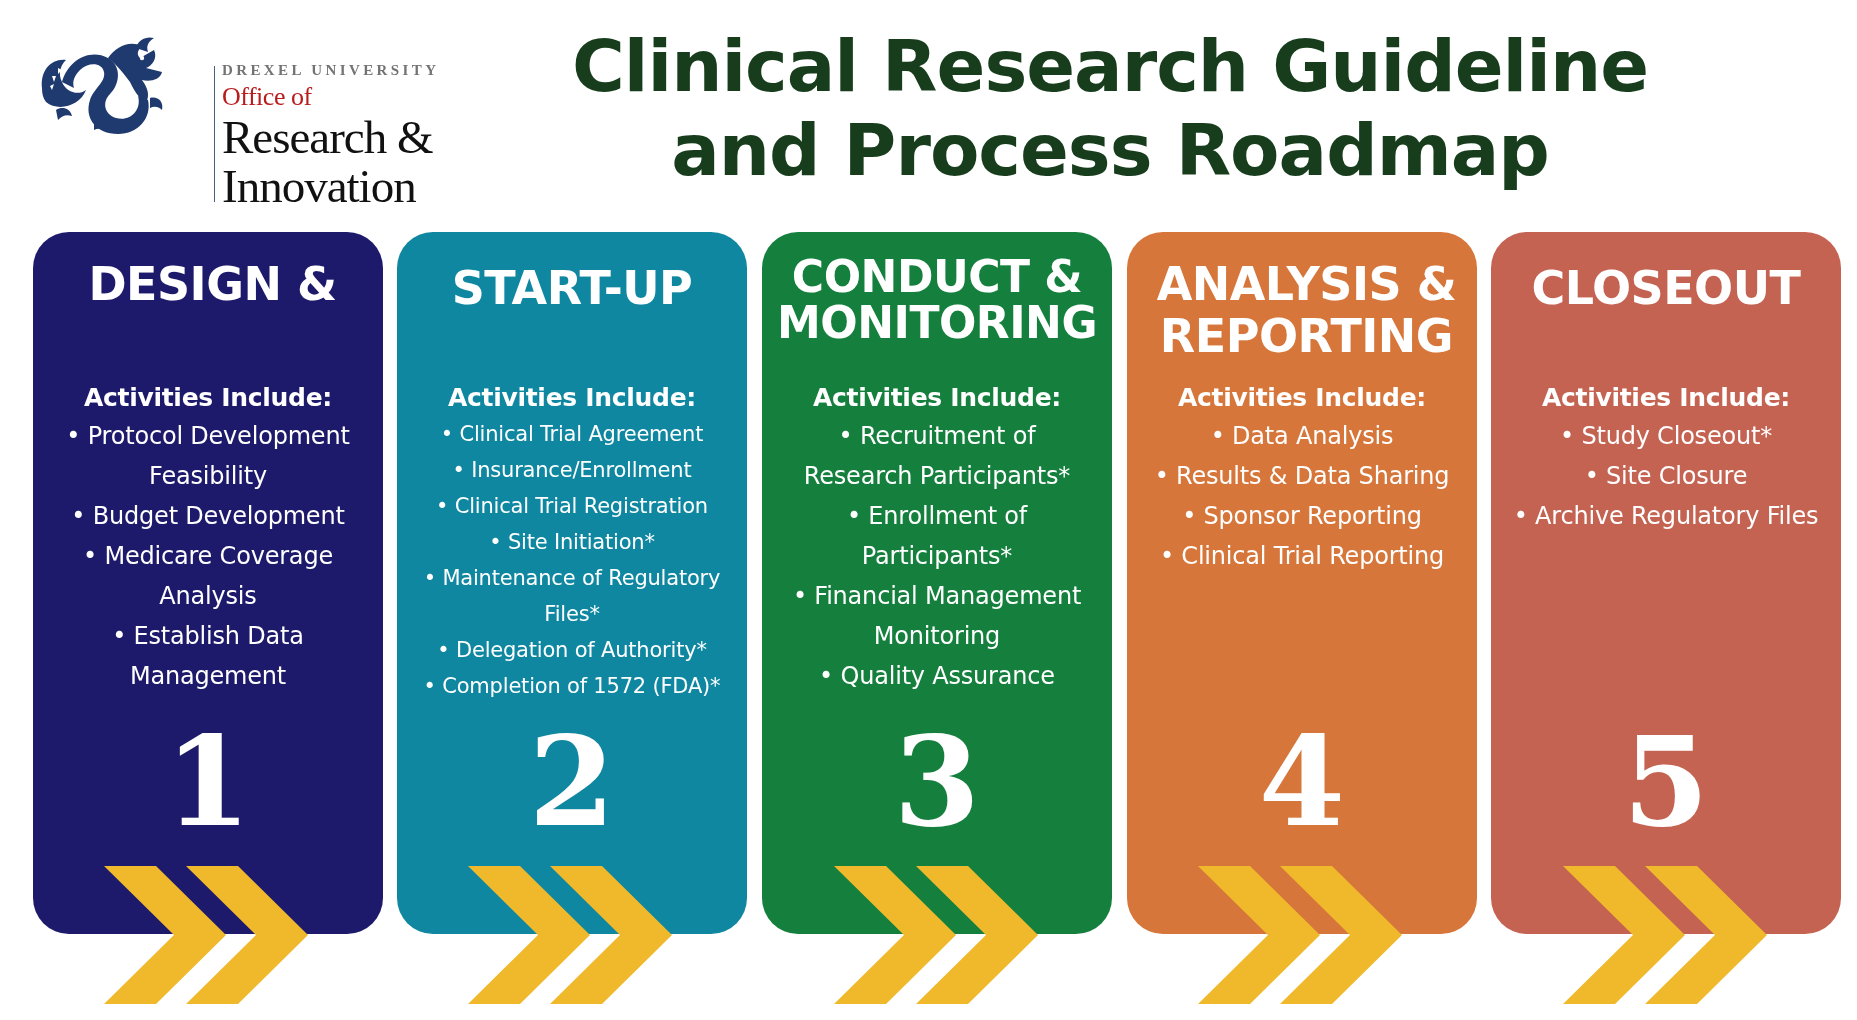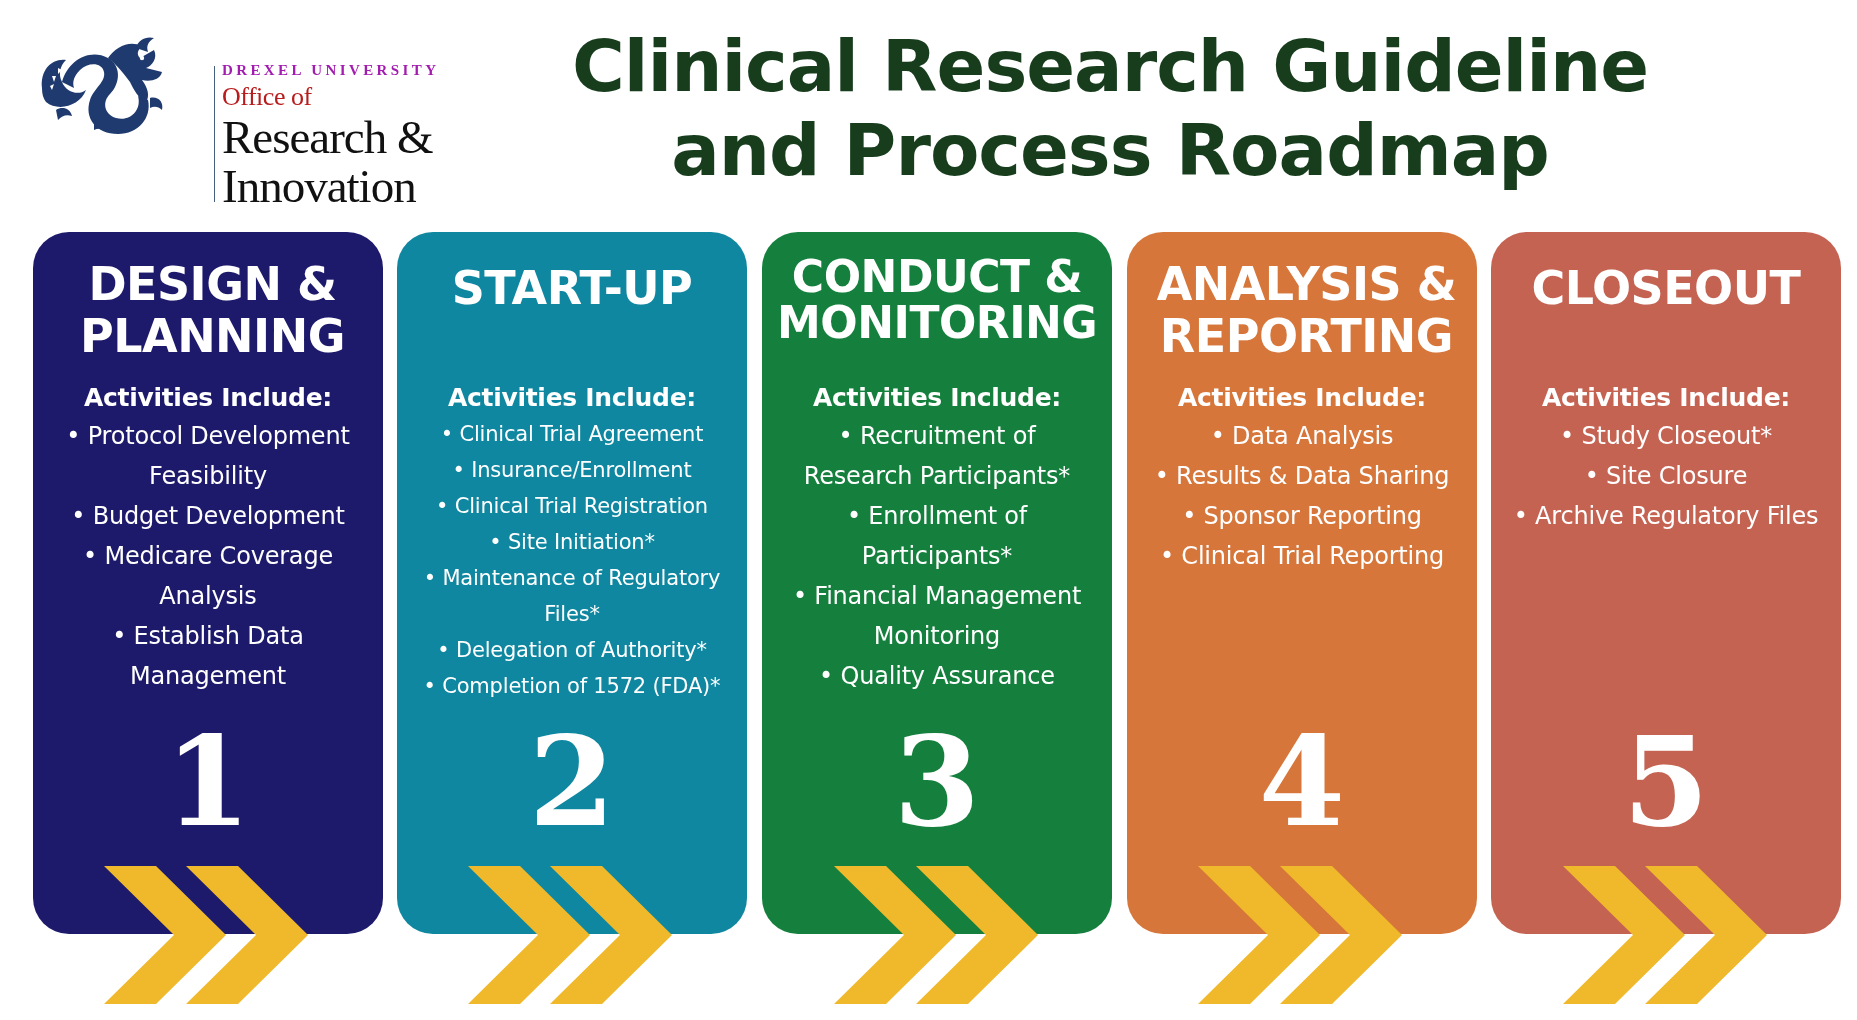--- a/index.html
+++ b/index.html
@@ -9,21 +9,21 @@
   body { position: relative; font-family: "Liberation Sans", sans-serif; }
 
   
   .logo { position: absolute; left: 38px; top: 30px; width: 390px; height: 150px; }
   .logo-dragon { position: absolute; left: 0; top: 6px; width: 140px; height: 102px; }
   .logo-divider { position: absolute; left: 176px; top: 36px; width: 1px; height: 136px; background: #45607f; }
   .logo-text { position: absolute; left: 184px; top: 0; }
   .logo-uni {
     position: absolute; left: 0; top: 32px; white-space: nowrap;
     font-family: "Liberation Serif", serif; font-weight: bold;
-    font-size: 15px; letter-spacing: 3.4px; color: #a21caf;
+    font-size: 15px; letter-spacing: 3.4px; color: #737373;
   }
   .logo-office {
     position: absolute; left: 0; top: 52px; white-space: nowrap;
     font-family: "Liberation Serif", serif; font-size: 26px; color: #b91c1c;
     letter-spacing: -0.5px;
   }
   .logo-research, .logo-innovation {
     position: absolute; left: 0; white-space: nowrap;
     font-family: "Liberation Serif", serif; font-size: 47px; color: #111;
     letter-spacing: -1px; line-height: 1;
@@ -107,21 +107,20 @@
 </div>
 
 <div class="title">
   <div>Clinical Research Guideline</div>
   <div>and Process Roadmap</div>
 </div>
 
 <div class="card" style="left:33px; background:#1e1a6b;">
   <div class="card-head double">
     <div>DESIGN &amp;</div>
-    <div>PLANNING</div>
   </div>
   <div class="activities" style="top:148px;">
     <div class="act-label">Activities Include:</div>
     <ul class="act-list">
       <li>• Protocol Development</li>
       <li>Feasibility</li>
       <li>• Budget Development</li>
       <li>• Medicare Coverage</li>
       <li>Analysis</li>
       <li>• Establish Data</li>

